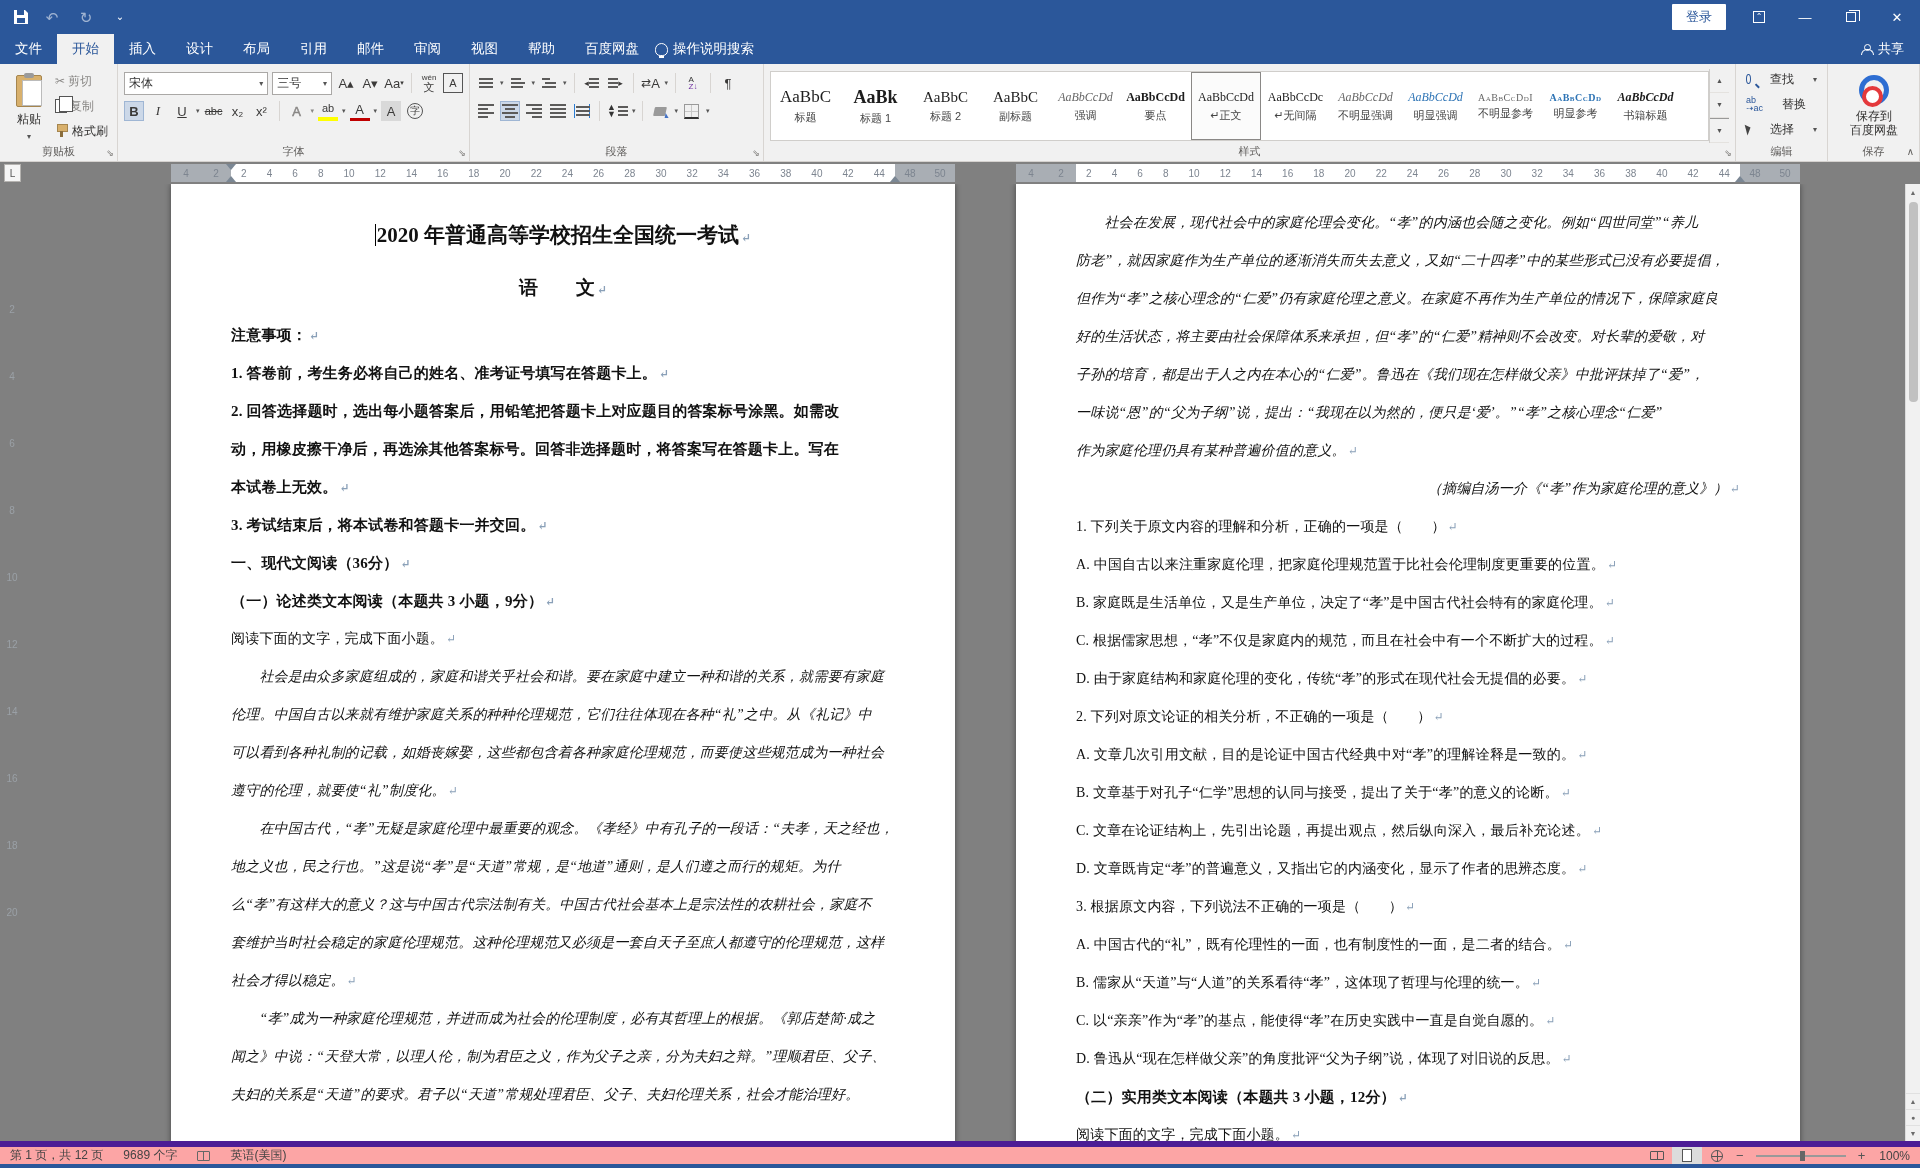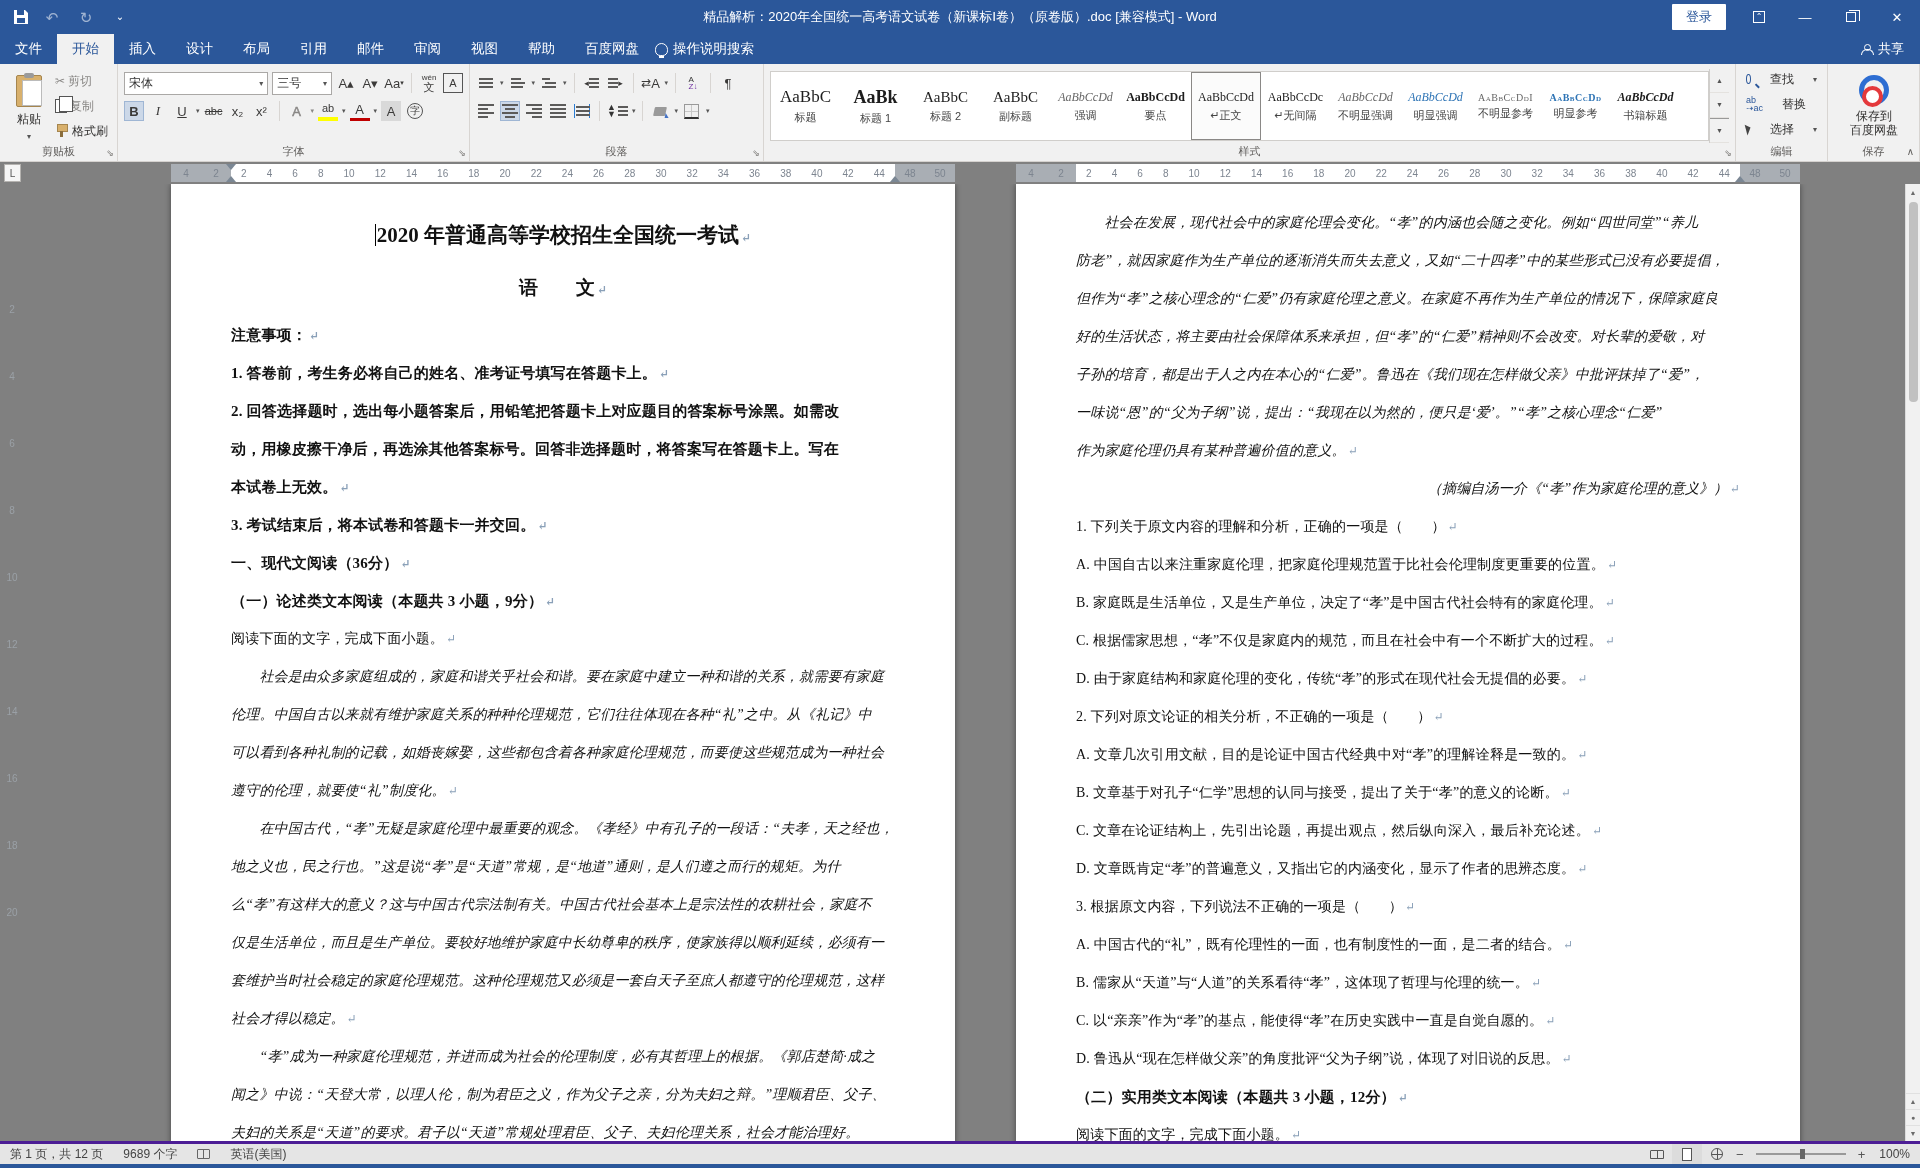--- a/index.html
+++ b/index.html
@@ -96,21 +96,21 @@
   .dl.k{font-style:italic}
   .dl.r{text-align:right;font-style:italic}
   .pm{color:#8aa0b8;font-size:12px;margin-left:2px}
   
   #scrollbar{position:absolute;right:0;top:0;width:15px;height:957px;background:#f1f1f1;border-left:1px solid #dcdcdc;display:flex;flex-direction:column;align-items:center}
   #scrollbar .arr{height:16px;display:flex;align-items:center;justify-content:center;font-size:7px;color:#6b6b6b;width:100%}
   #sb-thumb{width:9px;height:200px;background:#c1c1c1;border-radius:4px;margin-top:2px}
   #sb-bottom{margin-top:auto;display:flex;flex-direction:column;width:100%}
   #sb-bottom .arr{border-top:1px solid #e0e0e0}
   
-  #statusbar{position:absolute;left:0;top:1141px;width:1920px;height:23px;background:#e5e5e5;border-top:3px solid #4c1d95;display:flex;align-items:center;font-size:12px;color:#444}
+  #statusbar{position:absolute;left:0;top:1141px;width:1920px;height:23px;background:#fca5a5;border-top:6px solid #4c1d95;display:flex;align-items:center;font-size:12px;color:#444}
   .st-item{padding:0 10px;height:100%;display:flex;align-items:center;gap:4px}
   .st-right{margin-left:auto;display:flex;align-items:center;height:100%}
   .viewic{width:30px;height:100%;display:flex;align-items:center;justify-content:center}
   .viewic.on{background:#dcdcdc}
   .zoomtrack{width:90px;height:2px;background:#999;position:relative;margin:0 8px}
   .zoomnotch{position:absolute;left:50%;top:-4px;width:1px;height:10px;background:#888}
   .zoomthumb{position:absolute;left:44px;top:-4px;width:5px;height:10px;background:#666}
   .zbtn{font-size:13px;color:#555;padding:0 4px}
   #bottomedge{position:absolute;left:0;top:1164px;width:1920px;height:4px;background:#2b579a}
   .proofbook{width:13px;height:10px;border:1px solid #666;border-radius:1px;position:relative}
@@ -148,21 +148,20 @@
 </head>
 <body>
 
 <div id="titlebar">
   <div class="qat">
     <span class="floppy"></span>
     <span class="ic dim">↶</span>
     <span class="ic dim">↻</span>
     <span class="ic" style="font-size:10px">⌄</span>
   </div>
-  <div id="doc-title">精品解析：2020年全国统一高考语文试卷（新课标Ⅰ卷）（原卷版）.doc [兼容模式] - Word</div>
   <div class="tb-right">
     <div class="login-btn">登录</div>
     <div class="winbtn">
         <span style="width:12px;height:12px;border:1px solid #fff;display:flex;align-items:flex-start;justify-content:center;font-size:8px">⌃</span>
       </div>
     <div class="winbtn">—</div>
     <div class="winbtn">
         <span class="restore-glyph"></span>
       </div>
     <div class="winbtn">✕</div>
@@ -592,21 +591,20 @@
         <div class="dl b"><span class="lt">一、现代文阅读（36分）</span><span class="pm">↵</span></div>
         <div class="dl b"><span class="lt">（一）论述类文本阅读（本题共 3 小题，9分）</span><span class="pm">↵</span></div>
         <div class="dl n"><span class="lt">阅读下面的文字，完成下面小题。</span><span class="pm">↵</span></div>
         <div class="dl k"><span class="lt">　　社会是由众多家庭组成的，家庭和谐关乎社会和谐。要在家庭中建立一种和谐的关系，就需要有家庭</span><span class="pm"></span></div>
         <div class="dl k"><span class="lt">伦理。中国自古以来就有维护家庭关系的种种伦理规范，它们往往体现在各种“礼”之中。从《礼记》中</span><span class="pm"></span></div>
         <div class="dl k"><span class="lt">可以看到各种礼制的记载，如婚丧嫁娶，这些都包含着各种家庭伦理规范，而要使这些规范成为一种社会</span><span class="pm"></span></div>
         <div class="dl k"><span class="lt">遵守的伦理，就要使“礼”制度化。</span><span class="pm">↵</span></div>
         <div class="dl k"><span class="lt">　　在中国古代，“孝”无疑是家庭伦理中最重要的观念。《孝经》中有孔子的一段话：“夫孝，天之经也，</span><span class="pm"></span></div>
         <div class="dl k"><span class="lt">地之义也，民之行也。”这是说“孝”是“天道”常规，是“地道”通则，是人们遵之而行的规矩。为什</span><span class="pm"></span></div>
         <div class="dl k"><span class="lt">么“孝”有这样大的意义？这与中国古代宗法制有关。中国古代社会基本上是宗法性的农耕社会，家庭不</span><span class="pm"></span></div>
-        <div class="dl k"><span class="lt">仅是生活单位，而且是生产单位。要较好地维护家庭中长幼尊卑的秩序，使家族得以顺利延续，必须有一</span><span class="pm"></span></div>
         <div class="dl k"><span class="lt">套维护当时社会稳定的家庭伦理规范。这种伦理规范又必须是一套自天子至庶人都遵守的伦理规范，这样</span><span class="pm"></span></div>
         <div class="dl k"><span class="lt">社会才得以稳定。</span><span class="pm">↵</span></div>
         <div class="dl k"><span class="lt">　　“孝”成为一种家庭伦理规范，并进而成为社会的伦理制度，必有其哲理上的根据。《郭店楚简·成之</span><span class="pm"></span></div>
         <div class="dl k"><span class="lt">闻之》中说：“天登大常，以理人伦，制为君臣之义，作为父子之亲，分为夫妇之辩。”理顺君臣、父子、</span><span class="pm"></span></div>
         <div class="dl k"><span class="lt">夫妇的关系是“天道”的要求。君子以“天道”常规处理君臣、父子、夫妇伦理关系，社会才能治理好。</span><span class="pm"></span></div>
     </div>
   </div>
 
   <div class="page doc" id="page2" style="left:1016px">
     <div>

